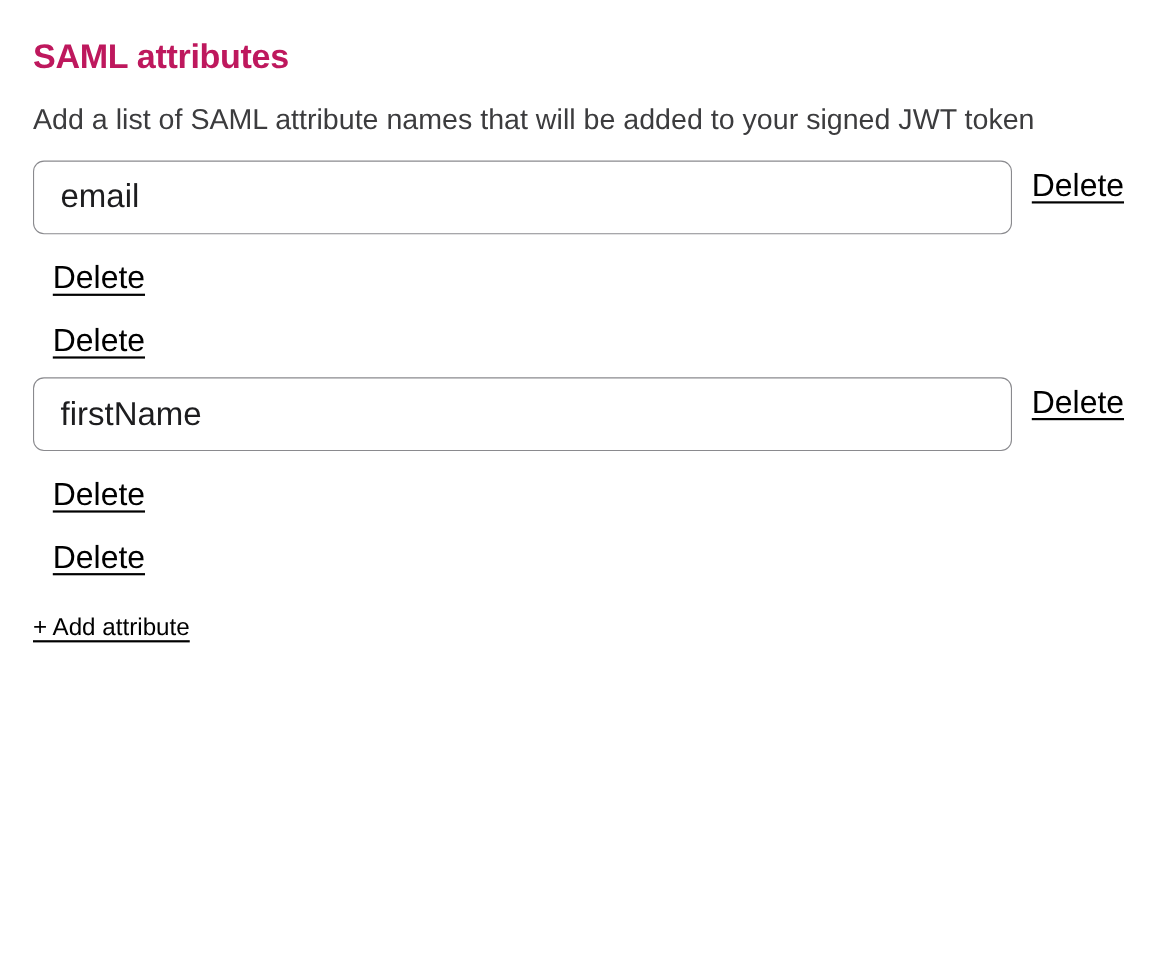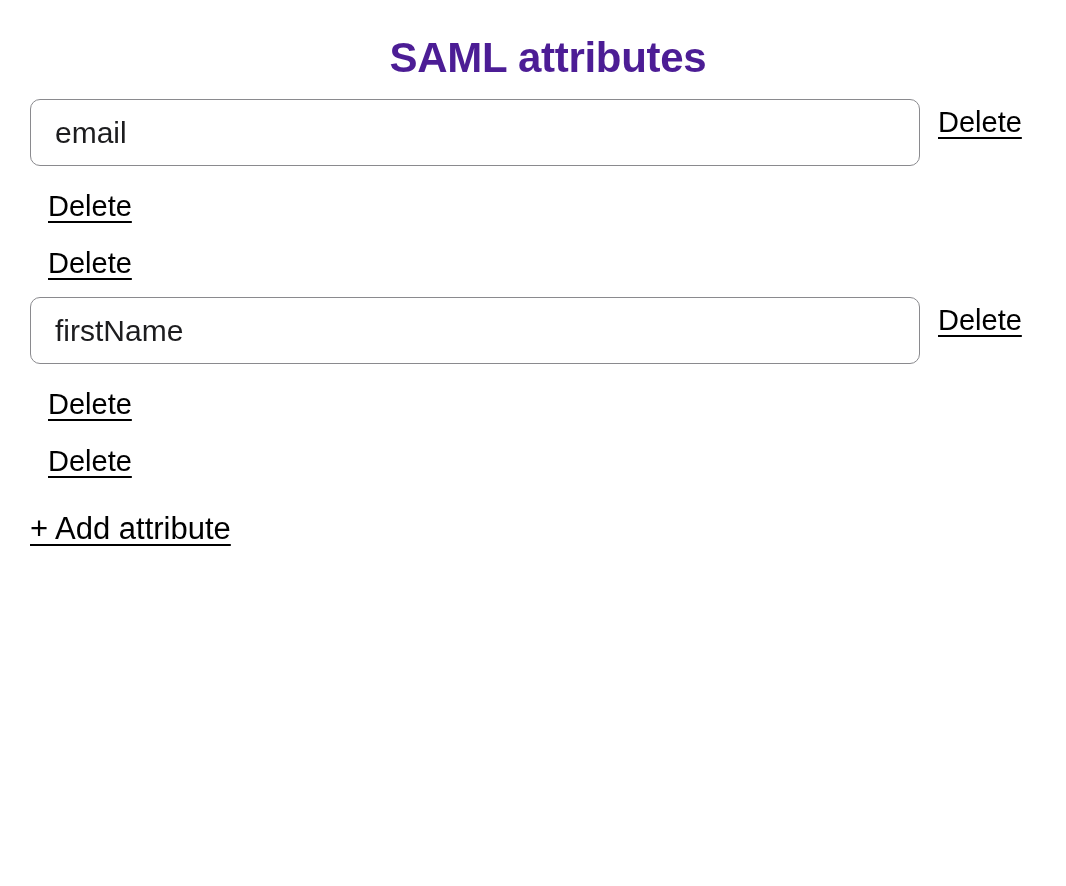--- a/index.html
+++ b/index.html
@@ -13,26 +13,25 @@
     width: 1066px;
     height: 886px;
     background: #ffffff;
     overflow: hidden;
   }
   .section {
     padding: 34px 0 0 30px;
   }
   .section-title {
     margin: 0;
-    font-size: 42px;
+    font-size: 31px;
     font-weight: 700;
-    color: #4c1d95;
+    color: #be185d;
     letter-spacing: -0.3px;
     line-height: 1.15;
-    text-align: center;
   }
   .section-description {
     margin-top: 17px;
     font-size: 26px;
     color: #3c3c3e;
     line-height: 42px;
   }
   .desc-line {
     white-space: nowrap;
   }
@@ -66,34 +65,35 @@
   .delete-link {
     margin-left: 18px;
     margin-top: 8px;
     font-size: 29px;
     line-height: 1.1;
     white-space: nowrap;
   }
   .add-link {
     display: inline-block;
     margin-top: 17px;
-    font-size: 31px;
+    font-size: 22px;
     line-height: 1.1;
     white-space: nowrap;
   }
 </style>
 </head>
 <body>
 
 <div class="page">
   <div class="section">
 
     <h2 class="section-title">SAML attributes</h2>
 
     <div class="section-description">
+      <div class="desc-line">Add a list of SAML attribute names that will be added to your signed JWT token</div>
     </div>
 
     <div class="attr-list" id="attr-list">
   <div class="attr-row">
     <input class="attr-input" type="text" value="email" style="">
     <a href="#" class="link delete-link">Delete</a>
   </div>
 
   <div class="attr-row">
     <a href="#" class="link delete-link">Delete</a>

